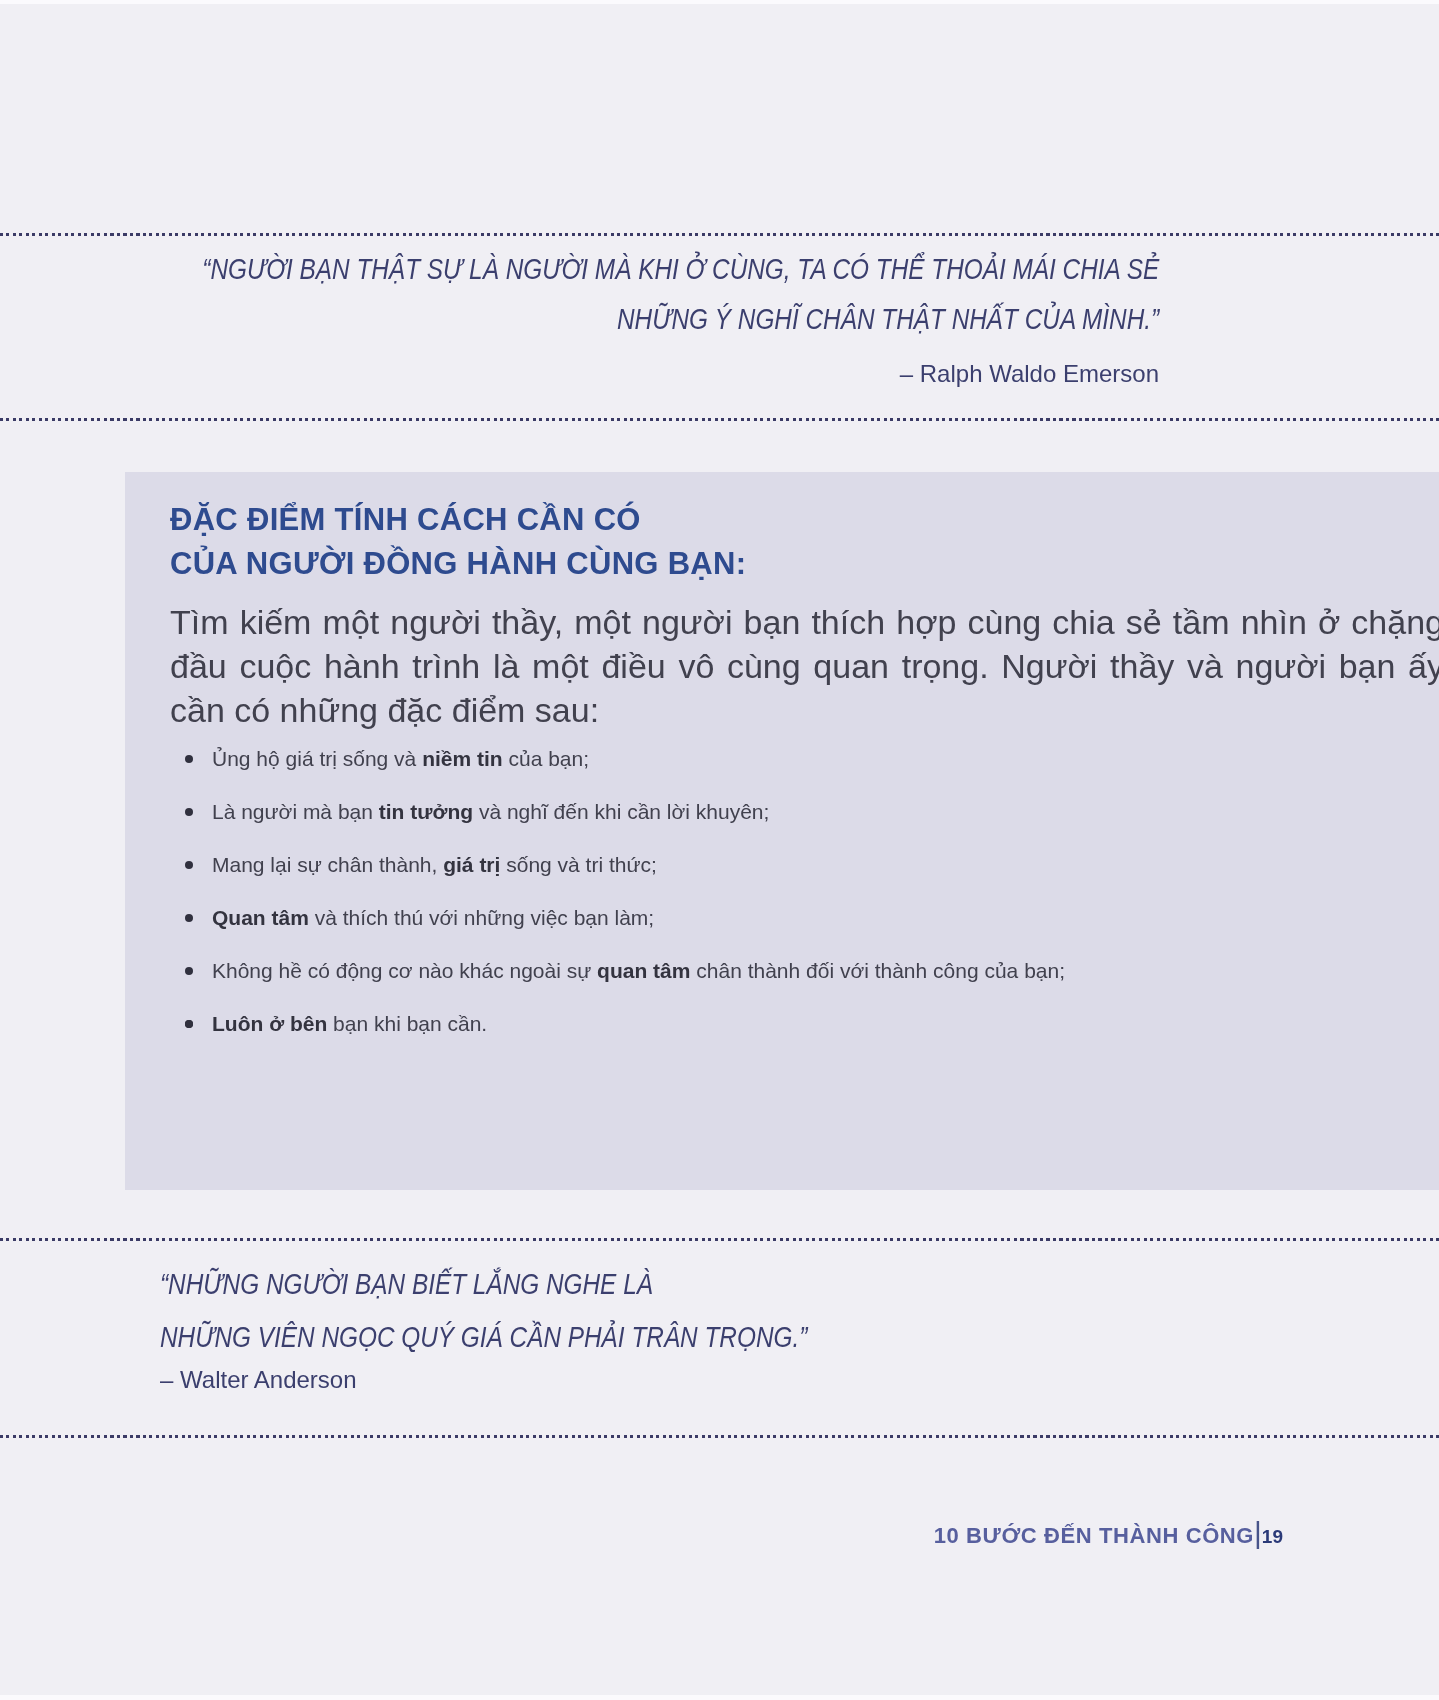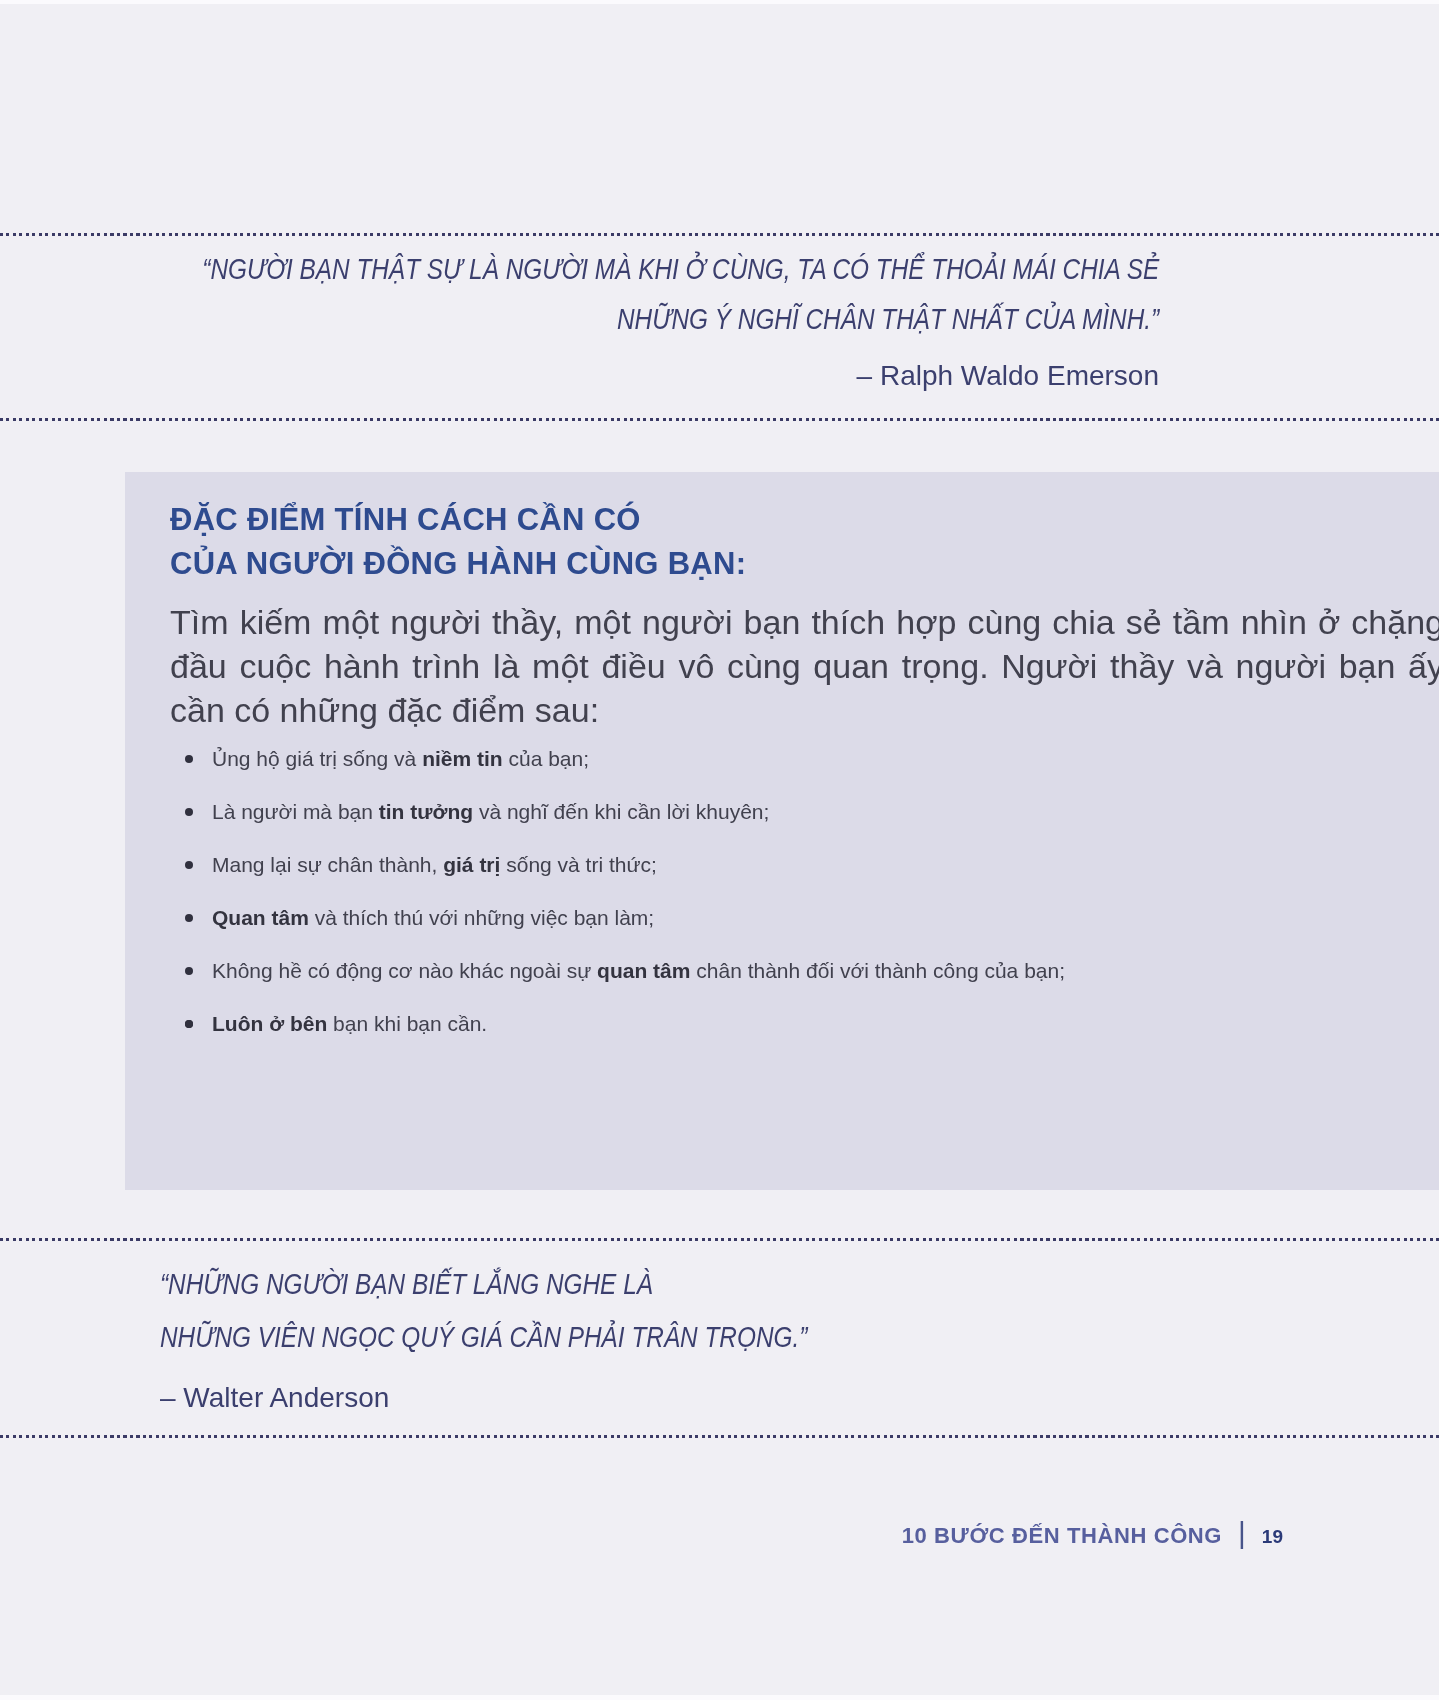--- a/index.html
+++ b/index.html
@@ -32,30 +32,30 @@
     white-space:nowrap;
   }
   .quote-top{
     position:absolute;
     top:244px;right:280px;
     text-align:right;
   }
   .quote-top .q-line{transform:scaleX(0.84);transform-origin:right center;}
   .q-attr{
     margin-top:16px;
-    font-size:28px;
+    font-size:24px;
     font-style:normal;
   }
   .quote-bottom{
     position:absolute;
     left:160px;top:1258px;
     text-align:left;
   }
   .quote-bottom .q-line{transform:scaleX(0.84);transform-origin:left center;line-height:53px;}
-  .quote-bottom .q-attr{margin-top:18px;}
+  .quote-bottom .q-attr{margin-top:2px;}
 
   .info-box{
     position:absolute;
     left:125px;top:472px;
     width:1364px;height:718px;
     background:#dcdbe8;
     box-sizing:border-box;
     padding:26px 45px;
   }
   .box-heading{
@@ -91,21 +91,20 @@
     border-radius:50%;
     background:#30303e;
   }
   .bullet-item .b{font-weight:bold;color:#33333f;}
 
   .page-footer{
     position:absolute;
     top:1516px;right:156px;
     display:flex;
     align-items:baseline;
-    gap:16px;
   }
   .f-title{
     color:#575f9e;
     font-weight:bold;
     font-size:22px;
     letter-spacing:0.6px;
   }
   .f-sep{
     color:#2b3a78;
     font-size:30px;

